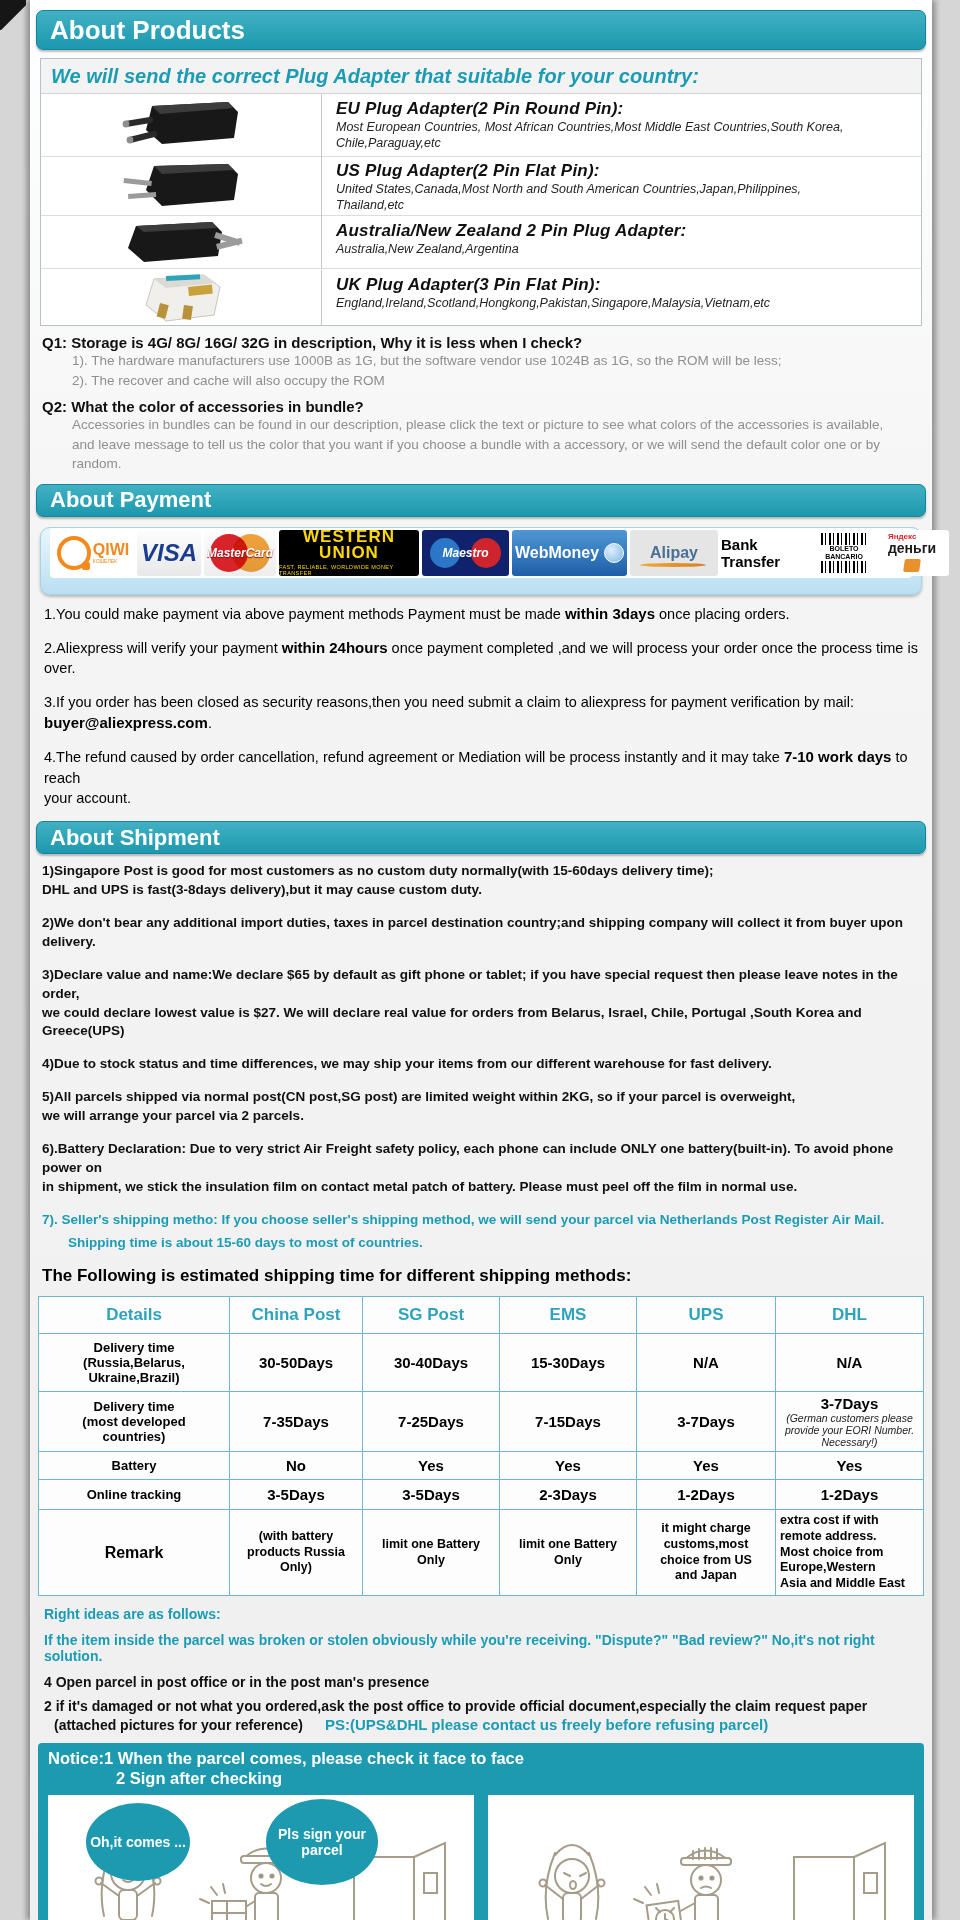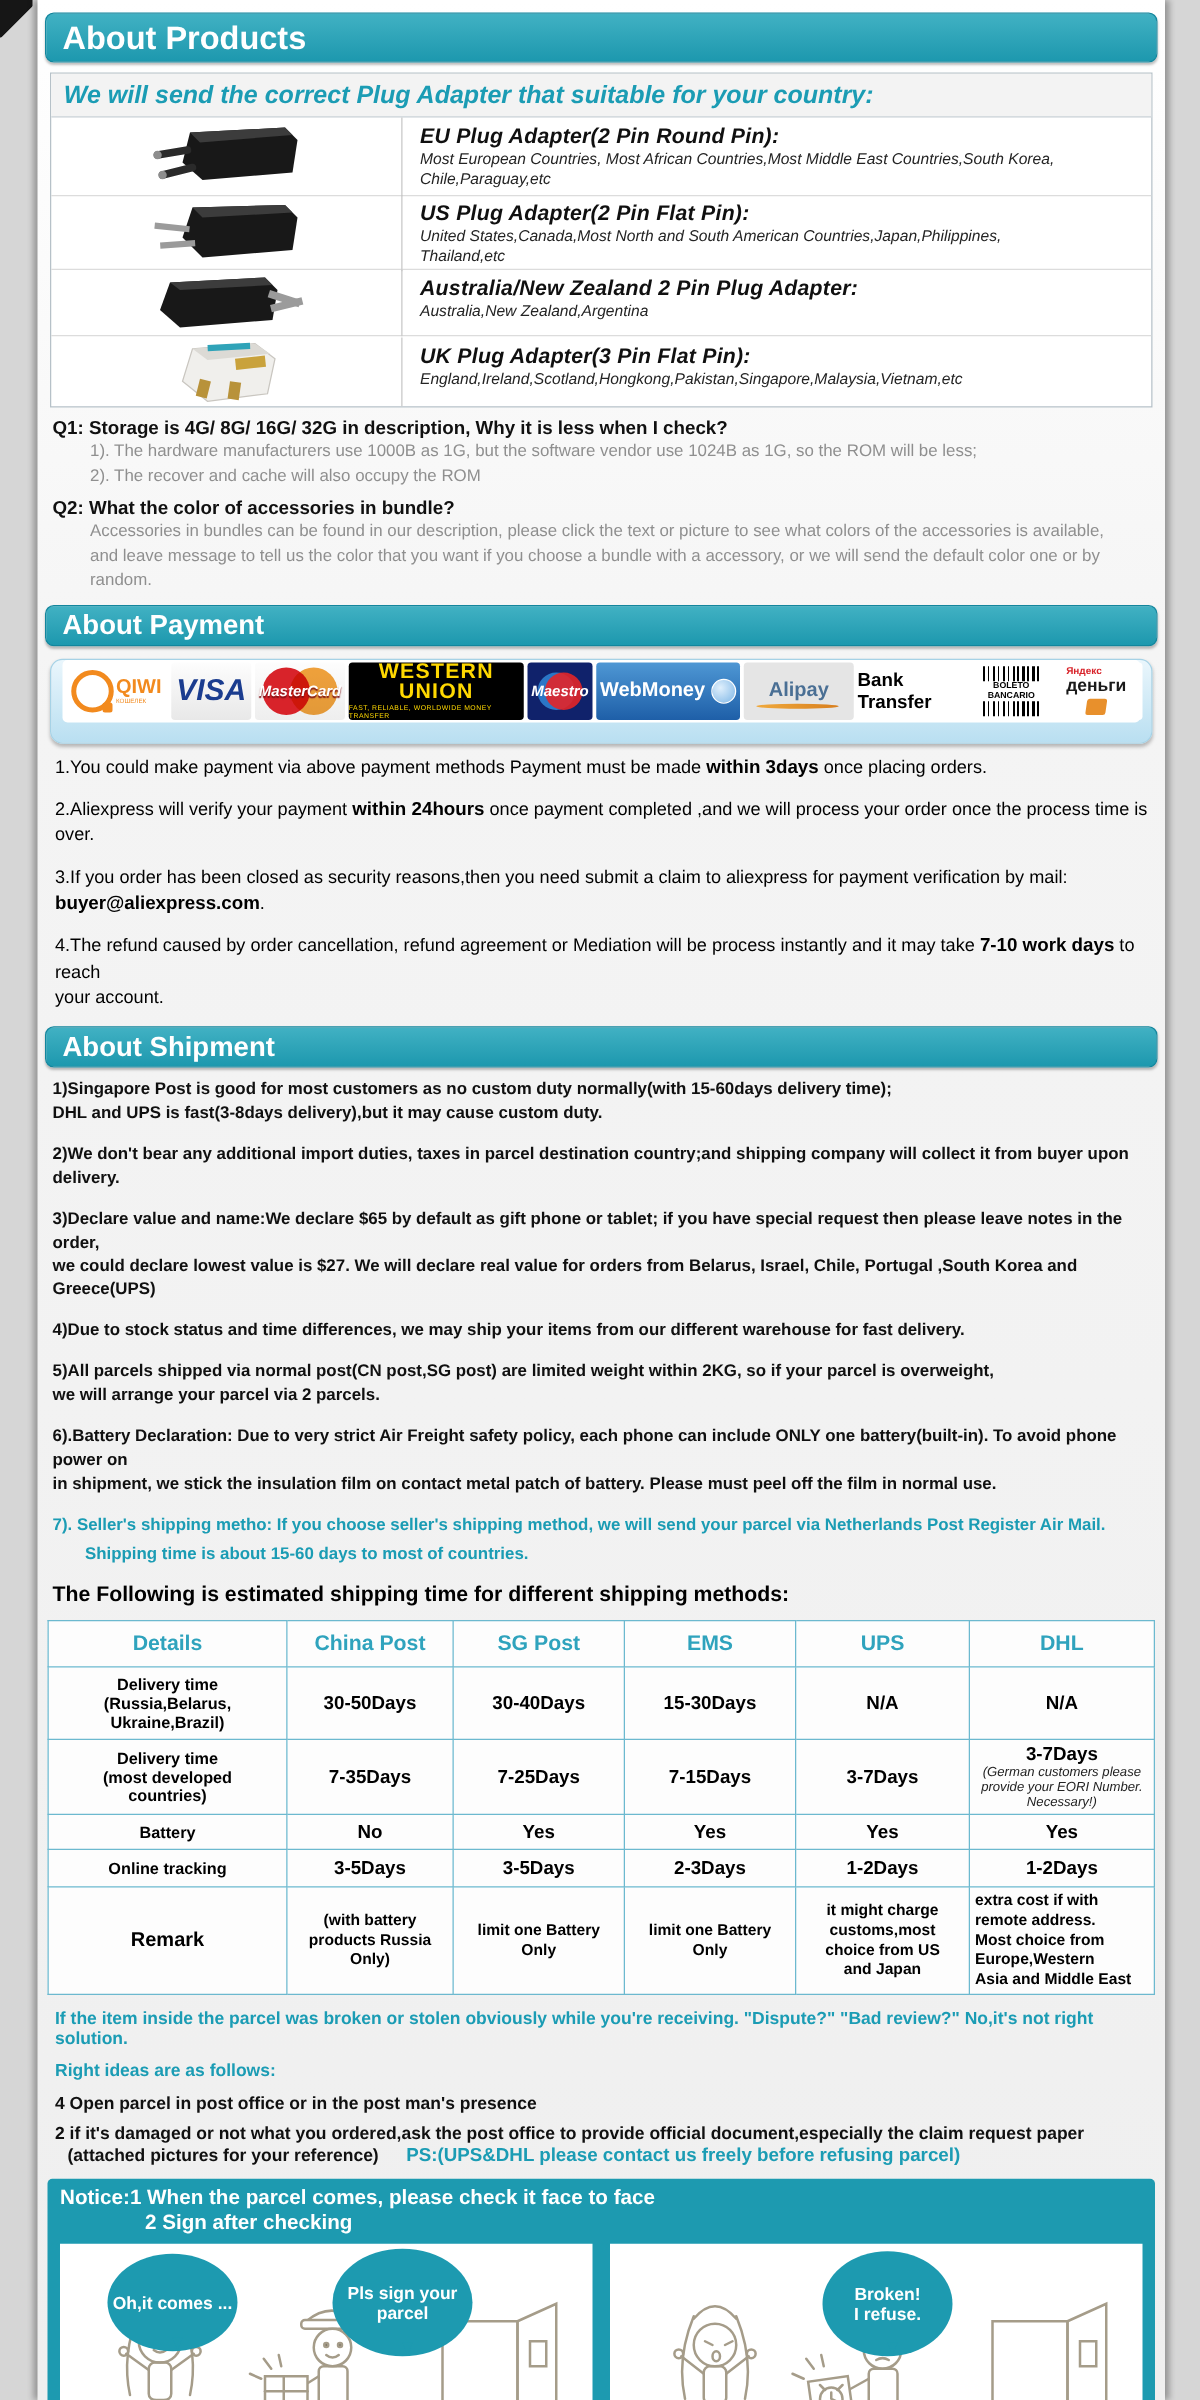--- a/index.html
+++ b/index.html
@@ -34,21 +34,21 @@
   .qiwi-s{color:#f28a1e;font-size:5px;}
   .pm-visa{width:64px;background:linear-gradient(#fdfdfd,#e8e8e8);color:#1a3c8f;font-style:italic;font-weight:bold;font-size:24px;}
   .pm-mc{width:72px;background:linear-gradient(#fdfdfd,#eee);position:relative;}
   .mc-c1,.mc-c2{position:absolute;top:4px;width:38px;height:38px;border-radius:50%;}
   .mc-c1{left:6px;background:#d8232a;}
   .mc-c2{right:6px;background:#f2a33c;mix-blend-mode:multiply;}
   .mc-t{position:relative;color:#fff;font-weight:bold;font-style:italic;font-size:12px;text-shadow:0 1px 1px #7c1115;}
   .pm-wu{width:140px;background:#000;color:#ffd800;}
   .wu-b{font-weight:bold;font-size:17px;line-height:.95;letter-spacing:1px;}
   .wu-tag{font-size:5.5px;margin-top:3px;letter-spacing:.4px;}
-  .pm-maestro{width:52px;background:#10226b;position:relative;}
+  .pm-maestro{width:87px;background:#10226b;position:relative;}
   .ms-c1,.ms-c2{position:absolute;top:8px;width:30px;height:30px;border-radius:50%;opacity:.9;}
   .ms-c1{left:8px;background:#2f7fd0;}
   .ms-c2{right:8px;background:#e32528;}
   .ms-t{position:relative;color:#fff;font-weight:bold;font-style:italic;font-size:12px;}
   .pm-wm{width:115px;background:linear-gradient(#4e97d4,#1e5fa8);color:#fff;flex-direction:row;gap:5px;font-weight:bold;font-size:16px;}
   .wm-globe{width:18px;height:18px;border-radius:50%;background:radial-gradient(circle at 35% 35%,#dfeffc,#7db6e6);border:1px solid #fff;}
   .pm-alipay{width:88px;background:#e5e5e5;color:#4a6f94;font-weight:bold;font-size:16px;position:relative;}
   .pm-alipay:after{content:"";position:absolute;left:10px;bottom:9px;width:66px;height:4px;border-radius:50%;background:linear-gradient(90deg,#f0a93c,#d87f1e);}
   .pm-bank{width:92px;background:#fff;color:#000;font-weight:bold;font-size:15px;}
   .pm-boleto{width:56px;background:#fff;color:#000;}
@@ -327,22 +327,22 @@
 choice from US
 and Japan</td>
       <td class="small pre" style="text-align:left;">extra cost if with remote address.
 Most choice from Europe,Western
 Asia and Middle East</td>
     </tr>
   </tbody>
     </table>
 
   <div class="dispute">
+    <p class="t">Right ideas are as follows:</p>
     <p class="t">If the item inside the parcel was broken or stolen obviously while you're receiving. "Dispute?" "Bad review?" No,it's not right solution.</p>
-    <p class="t">Right ideas are as follows:</p>
     <p class="k">4 Open parcel in post office or in the post man's presence</p>
     <p class="k" style="margin-bottom:2px;">2 if it's damaged or not what you ordered,ask the post office to provide official document,especially the claim request paper</p>
     <p class="k" style="margin-left:10px;"><span>(attached pictures for your reference)</span><span class="ps">PS:(UPS&amp;DHL please contact us freely before refusing parcel)</span></p>
   </div>
 
   <div class="notice">
     <div class="n1">Notice:1 When the parcel comes, please check it face to face</div>
     <div class="n2">2 Sign after checking</div>
     <div class="panels">
 
@@ -429,20 +429,18 @@
               <path d="M154,108 L145,104"></path>
             <path d="M212,132 L212,154"></path>
               <path d="M224,132 L224,154"></path>
             <ellipse cx="211" cy="157" rx="5" ry="2.5"></ellipse>
               <ellipse cx="225" cy="157" rx="5" ry="2.5"></ellipse>
             <rect x="305" y="62" width="60" height="102"></rect>
             <polygon points="365,62 396,48 396,172 365,164"></polygon>
             <rect x="375" y="78" width="13" height="20"></rect>
           </g>
         </svg>
-        <div class="bubble pre" style="left:170px;top:6px;width:104px;height:84px;">Broken!
-I refuse.</div>
       </div>
 
     </div>
   </div>
 
 </div>
 
 </body></html>

